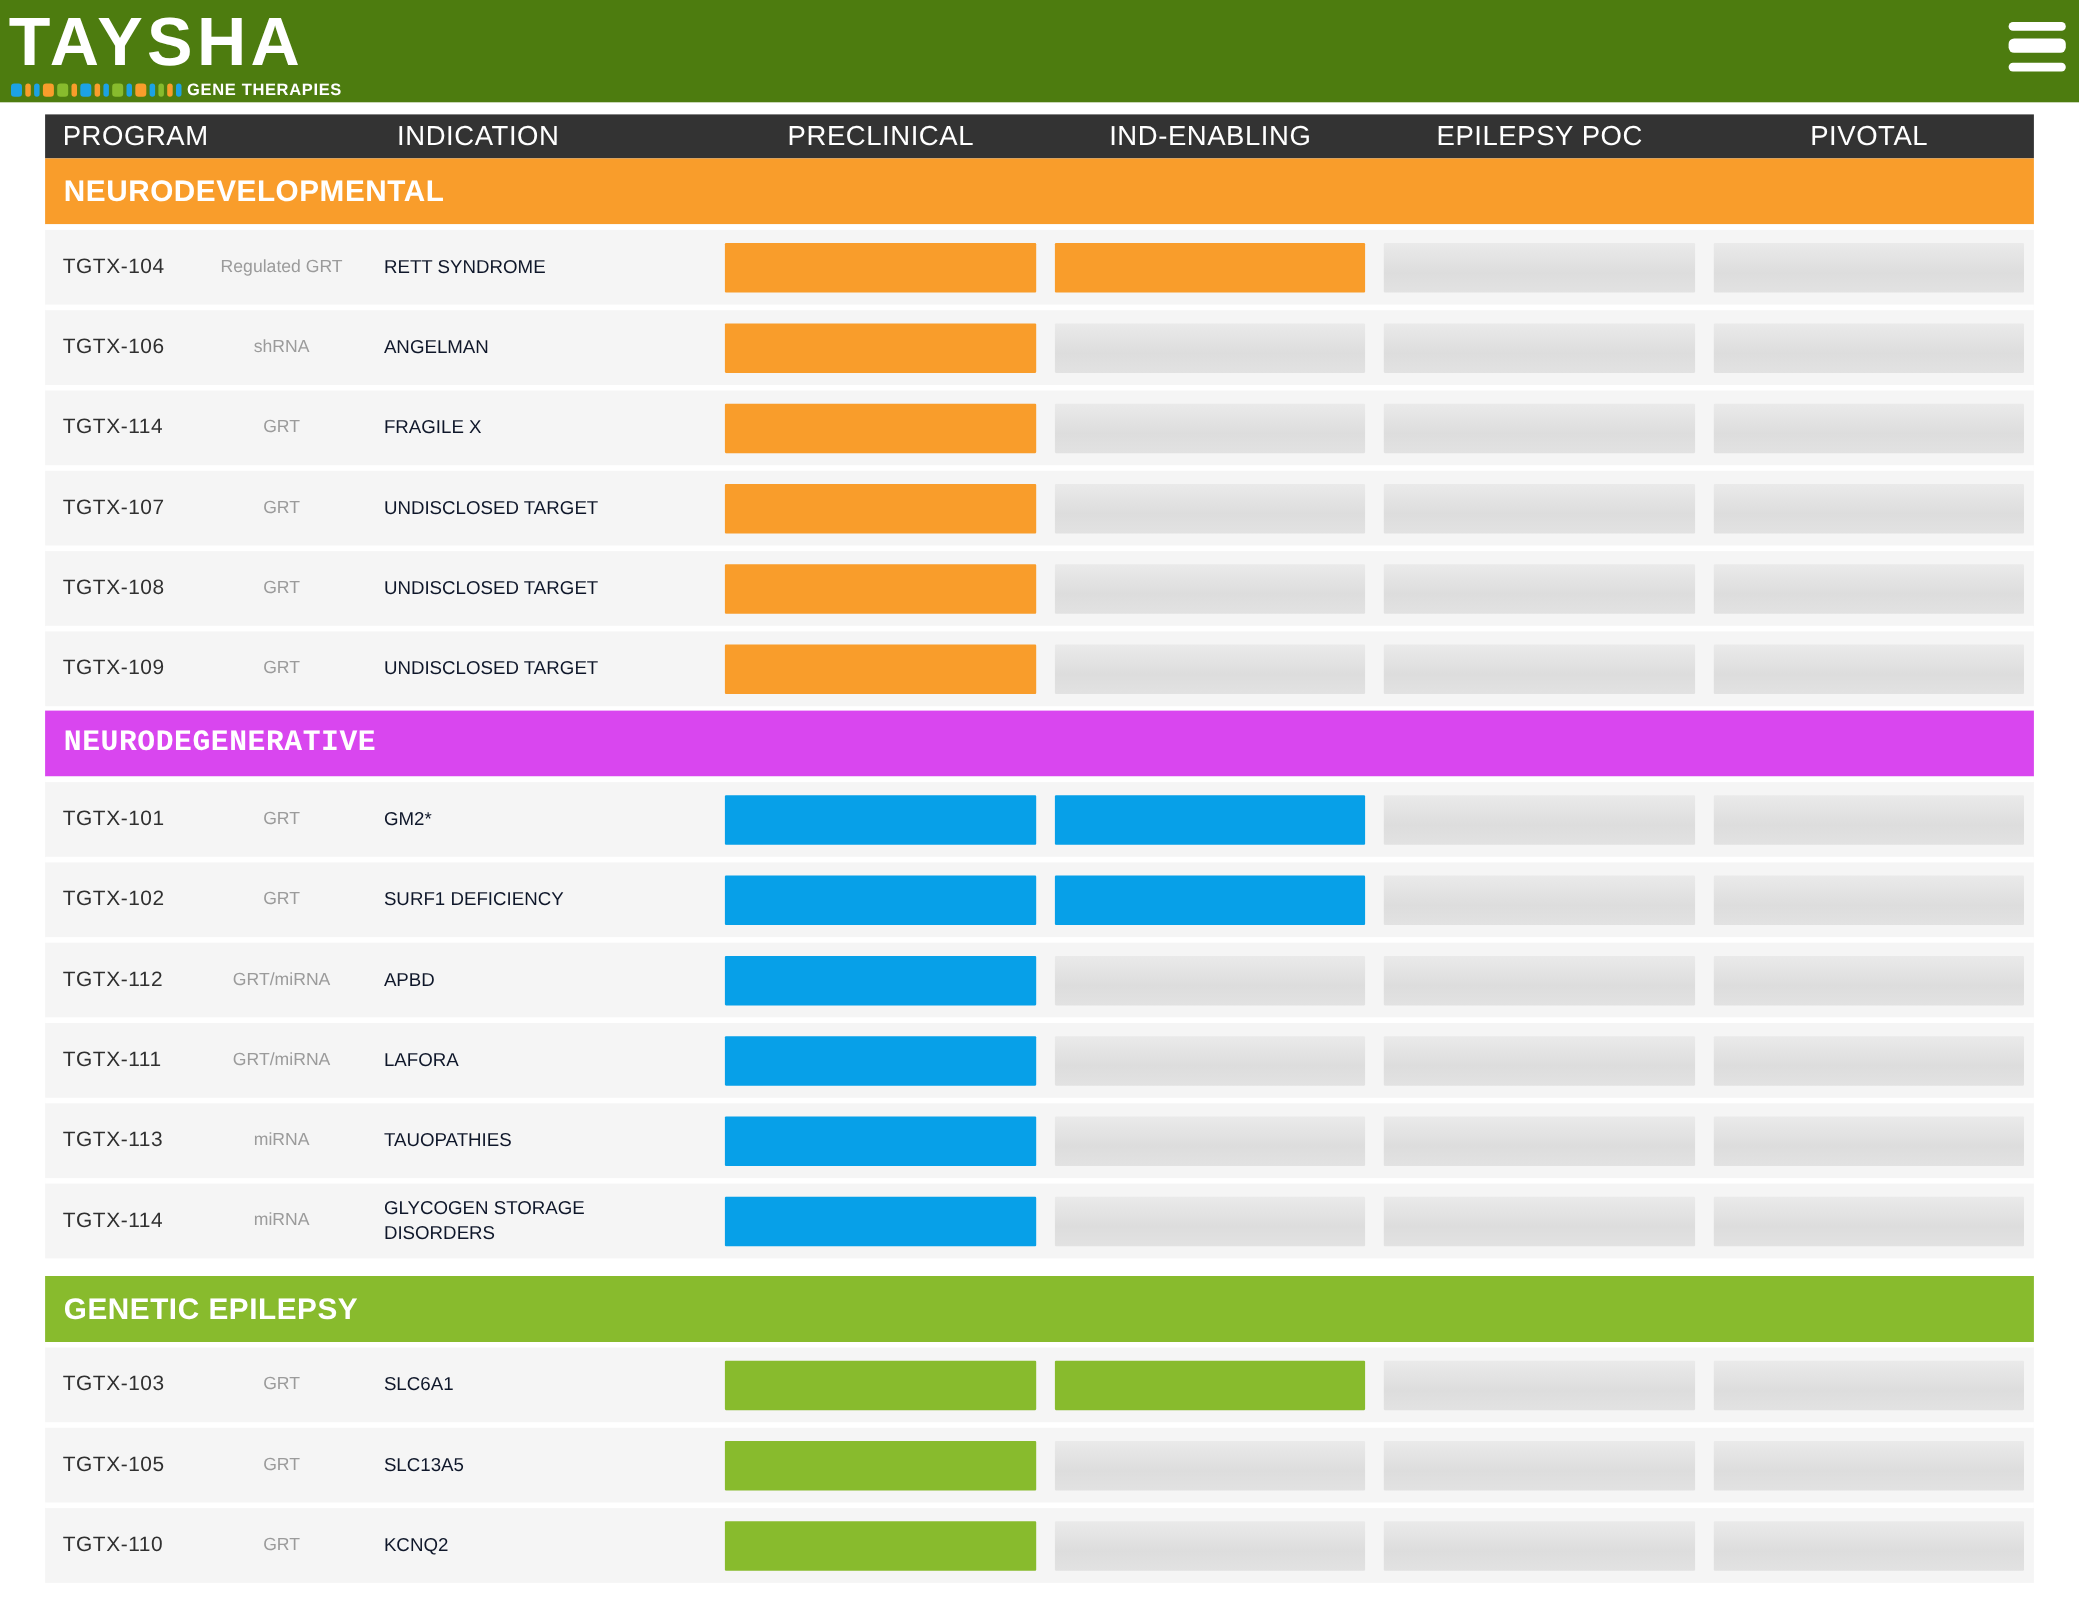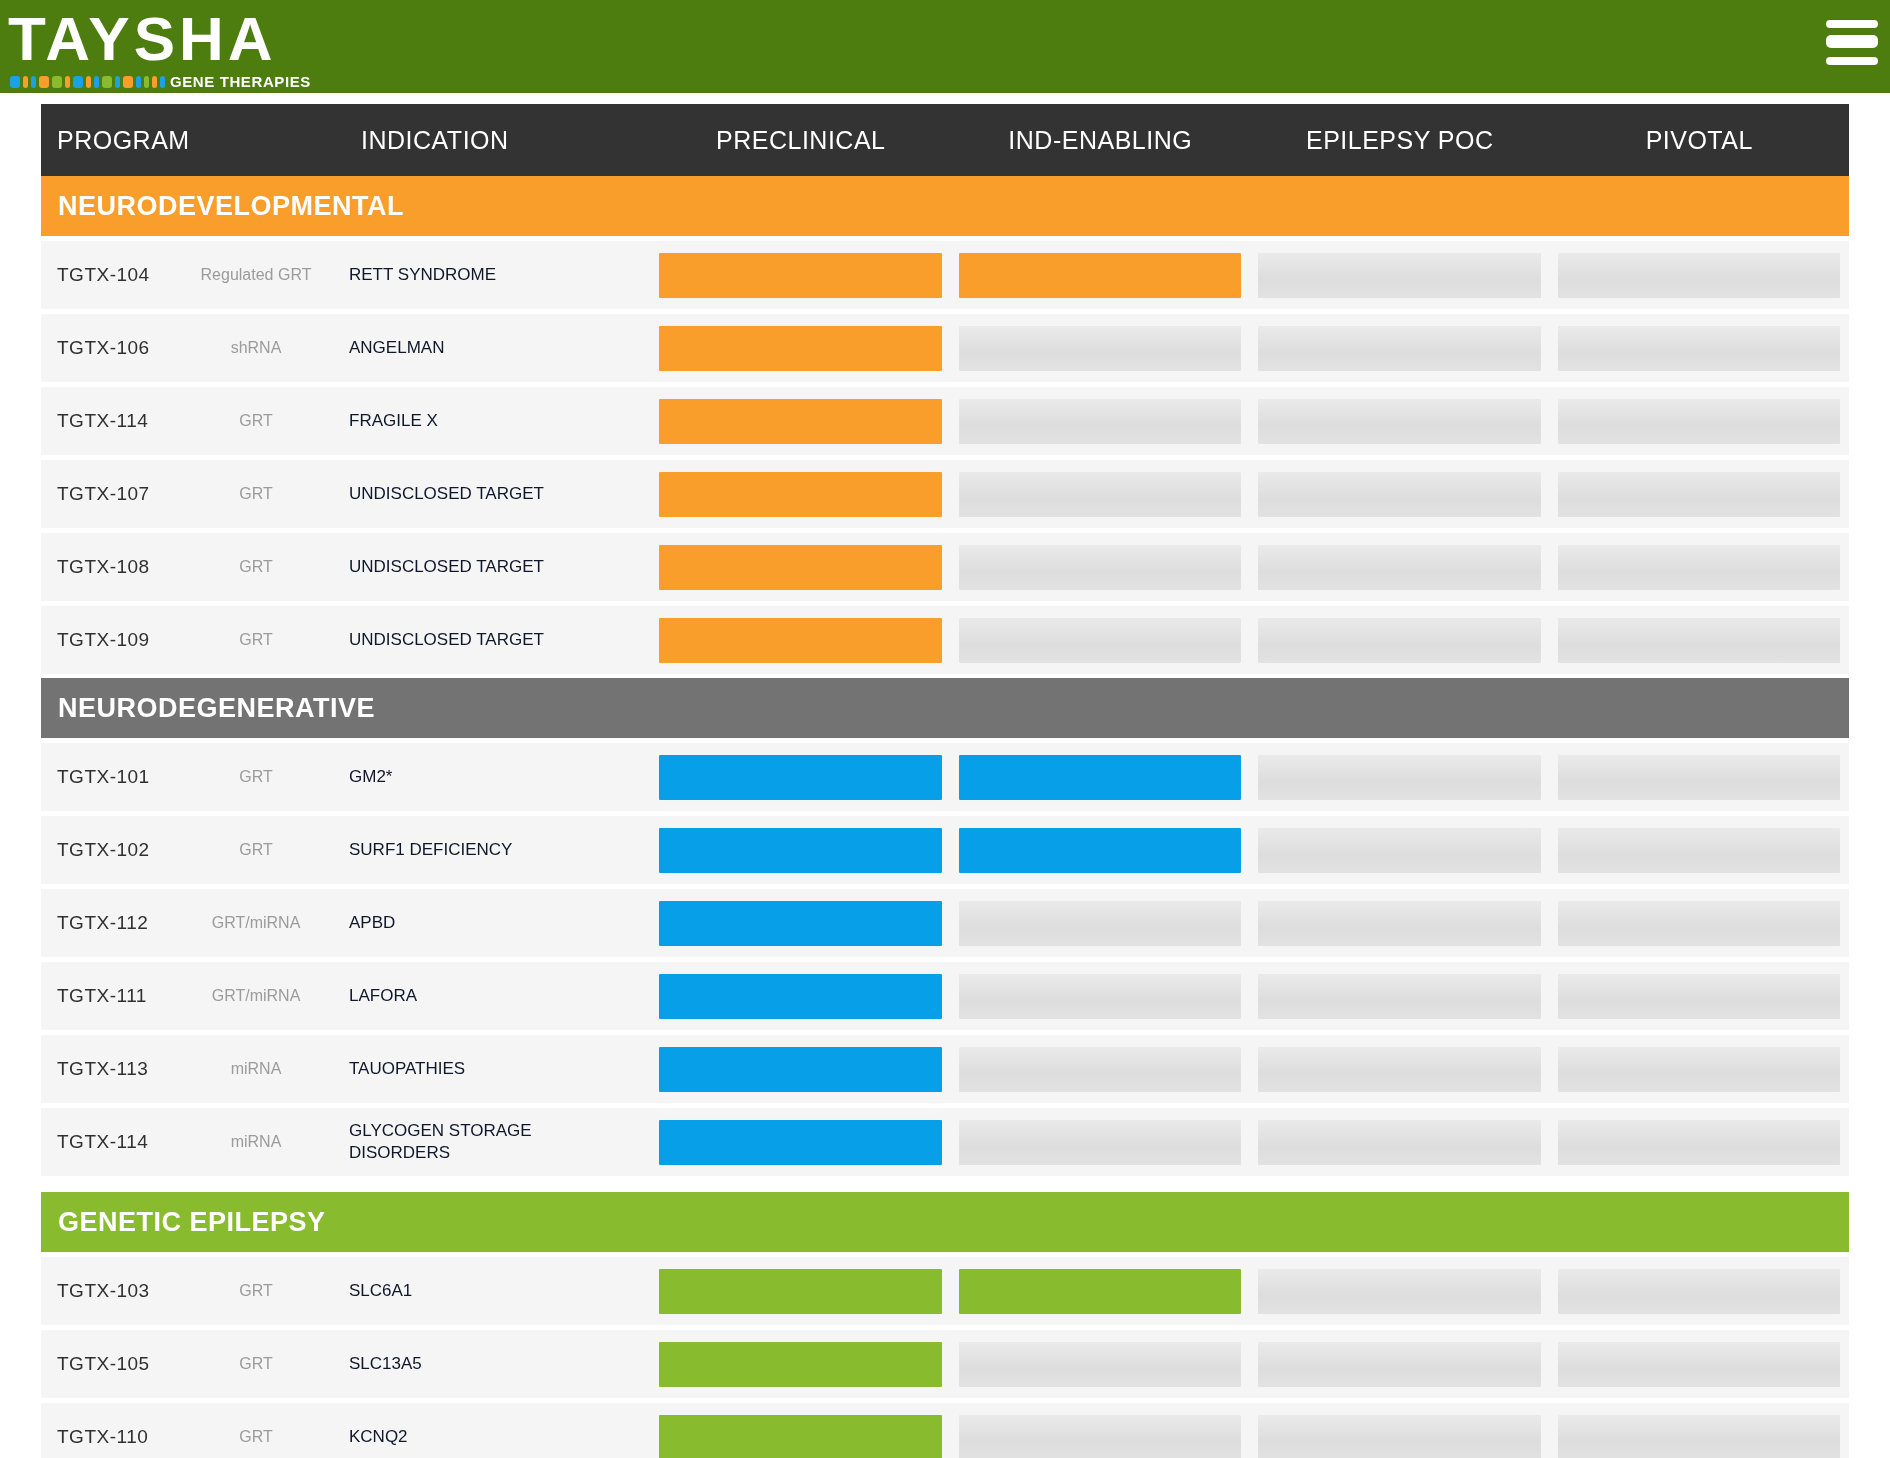--- a/index.html
+++ b/index.html
@@ -29,21 +29,21 @@
   .hamburger .h2 { height:13px; margin-bottom:9px; }
   .hamburger .h3 { height:8px; }
 
   
   .container { margin:11px 41px 0 41px; }
   .grid-cols {
     display:grid;
     grid-template-columns:150px 130px 330px repeat(4, 1fr);
   }
   .thead {
-    background:#333333; height:72px; align-items:center;
+    background:#333333; height:40px; align-items:center;
     color:#ffffff; font-size:25px; font-weight:400; letter-spacing:0.5px;
   }
   .thead .c-program    { padding-left:16px; }
   .thead .c-indication { padding-left:40px; }
   .thead .c-phase      { text-align:center; }
 
   .section-bar {
     height:60px; display:flex; align-items:center; padding-left:17px;
     color:#ffffff; font-size:27px; font-weight:600; letter-spacing:0.5px;
   }
@@ -211,21 +211,21 @@
           </div>
           <div class="phase-cell">
             <div class="bar empty"></div>
           </div>
           <div class="phase-cell">
             <div class="bar empty"></div>
           </div>
         </div>
       </section>
       <section class="section">
-        <div class="section-bar" style="background: #737373;">NEURODEGENERATIVE</div>
+        <div class="section-bar" style="background: #d946ef; font-family: Liberation Mono, monospace;">NEURODEGENERATIVE</div>
         <div class="row grid-cols">
           <div class="cell-program">TGTX-101</div>
           <div class="cell-modality">GRT</div>
           <div class="cell-indication"><span>GM2*</span></div>
           <div class="phase-cell">
             <div class="bar" style="background: rgb(7, 160, 232);"></div>
           </div>
           <div class="phase-cell">
             <div class="bar" style="background: rgb(7, 160, 232);"></div>
           </div>

